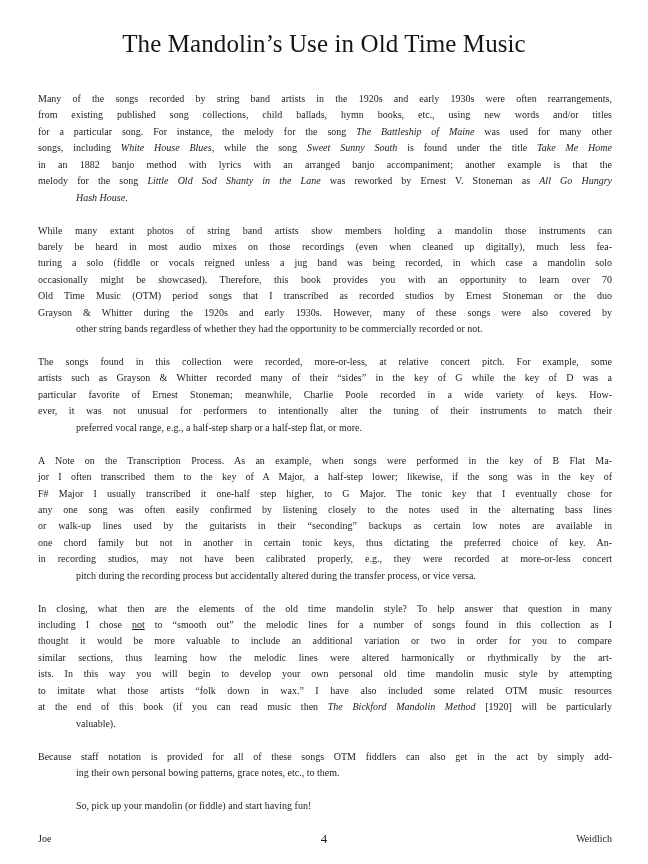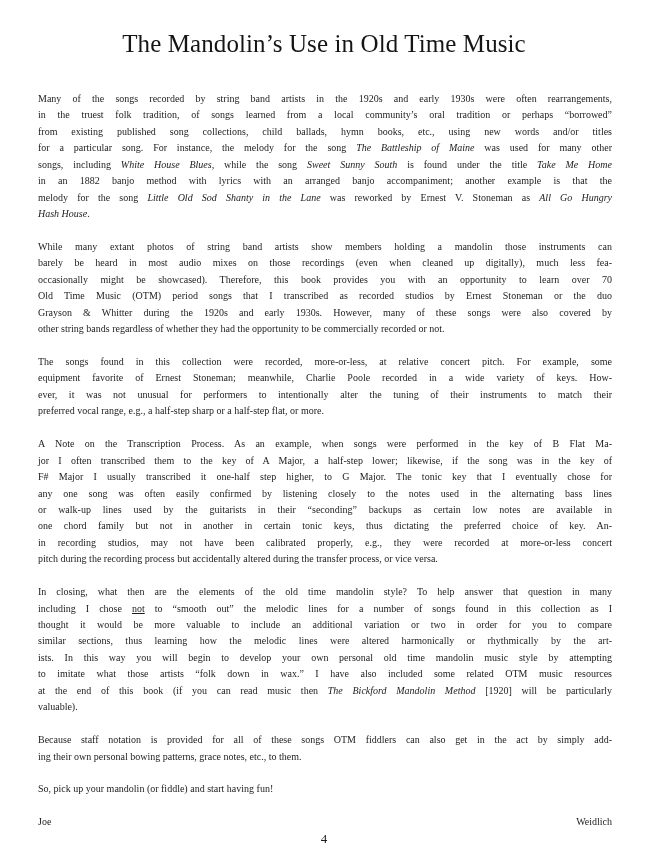--- a/index.html
+++ b/index.html
@@ -45,20 +45,21 @@
       font-family: "Liberation Serif", "DejaVu Serif", serif;
       font-size: 10px;
       line-height: 16.45px;
       height: 16.45px;
       color: #1c1c1c;
       text-align: justify;
       text-align-last: justify;
     }
     .line.last {
       text-align-last: left;
+      margin-left: 38px;
     }
     .gap {
       display: block;
       height: 16.45px;
     }
     .seg { }
     .seg.i { font-style: italic; }
     .seg.u { text-decoration: underline; }
     .page-number {
       position: absolute;
@@ -71,41 +72,42 @@
     }
   </style>
 </head>
 <body>
 
 <div class="page">
   <h1 class="title">The Mandolin’s Use in Old Time Music</h1>
   <div class="body" id="doc-body">
       <div class="paragraph">
         <div class="line"><span class="seg">Many of the songs recorded by string band artists in the 1920s and early 1930s were often rearrangements,</span></div>
-        <div class="line"><span class="seg">in the truest folk tradition, of songs learned from a local community’s oral tradition or perhaps “borrowed”</span></div>
         <div class="line"><span class="seg">from existing published song collections, child ballads, hymn books, etc., using new words and/or titles</span></div>
         <div class="line"><span class="seg">for a particular song.  For instance, the melody for the song </span><span class="seg i">The Battleship of Maine</span><span class="seg"> was used for many other</span></div>
         <div class="line"><span class="seg">songs, including </span><span class="seg i">White House Blues</span><span class="seg">, while the song </span><span class="seg i">Sweet Sunny South</span><span class="seg"> is found under the title </span><span class="seg i">Take Me Home</span></div>
         <div class="line"><span class="seg">in an 1882 banjo method with lyrics with an arranged banjo accompaniment; another example is that the</span></div>
         <div class="line"><span class="seg">melody for the song </span><span class="seg i">Little Old Sod Shanty in the Lane</span><span class="seg"> was reworked by Ernest V. Stoneman as </span><span class="seg i">All Go Hungry</span></div>
         <div class="line last"><span class="seg i">Hash House</span><span class="seg">.</span></div>
       </div>
       <div class="gap"></div>
       <div class="paragraph">
         <div class="line"><span class="seg">While many extant photos of string band artists show members holding a mandolin those instruments can</span></div>
         <div class="line"><span class="seg">barely be heard in most audio mixes on those recordings (even when cleaned up digitally), much less fea-</span></div>
+        <div class="line"><span class="seg">turing a solo (fiddle or vocals reigned unless a jug band was being recorded, in which case a mandolin solo</span></div>
         <div class="line"><span class="seg">occasionally might be showcased).  Therefore, this book provides you with an opportunity to learn over 70</span></div>
         <div class="line"><span class="seg">Old Time Music (OTM) period songs that I transcribed as recorded studios by Ernest Stoneman or the duo</span></div>
         <div class="line"><span class="seg">Grayson &amp; Whitter during the 1920s and early 1930s.  However, many of these songs were also covered by</span></div>
         <div class="line last"><span class="seg">other string bands regardless of whether they had the opportunity to be commercially recorded or not.</span></div>
       </div>
       <div class="gap"></div>
       <div class="paragraph">
         <div class="line"><span class="seg">The songs found in this collection were recorded, more-or-less, at relative concert pitch.  For example, some</span></div>
-        <div class="line"><span class="seg">equipment favorite of Ernest Stoneman; meanwhile, Charlie Poole recorded in a wide variety of keys.  How-</span></div>
+        <div class="line"><span class="seg">artists such as Grayson &amp; Whitter recorded many of their “sides” in the key of G while the key of D was a</span></div>
+        <div class="line"><span class="seg">particular favorite of Ernest Stoneman; meanwhile, Charlie Poole recorded in a wide variety of keys.  How-</span></div>
         <div class="line"><span class="seg">ever, it was not unusual for performers to intentionally alter the tuning of their instruments to match their</span></div>
         <div class="line last"><span class="seg">preferred vocal range, e.g., a half-step sharp or a half-step flat, or more.</span></div>
       </div>
       <div class="gap"></div>
       <div class="paragraph">
         <div class="line"><span class="seg">A Note on the Transcription Process.  As an example, when songs were performed in the key of B Flat Ma-</span></div>
         <div class="line"><span class="seg">jor I often transcribed them to the key of A Major, a half-step lower; likewise, if the song was in the key of</span></div>
         <div class="line"><span class="seg">F# Major I usually transcribed it one-half step higher, to G Major.  The tonic key that I eventually chose for</span></div>
         <div class="line"><span class="seg">any one song was often easily confirmed by listening closely to the notes used in the alternating bass lines</span></div>
         <div class="line"><span class="seg">or walk-up lines used by the guitarists in their “seconding” backups as certain low notes are available in</span></div>

